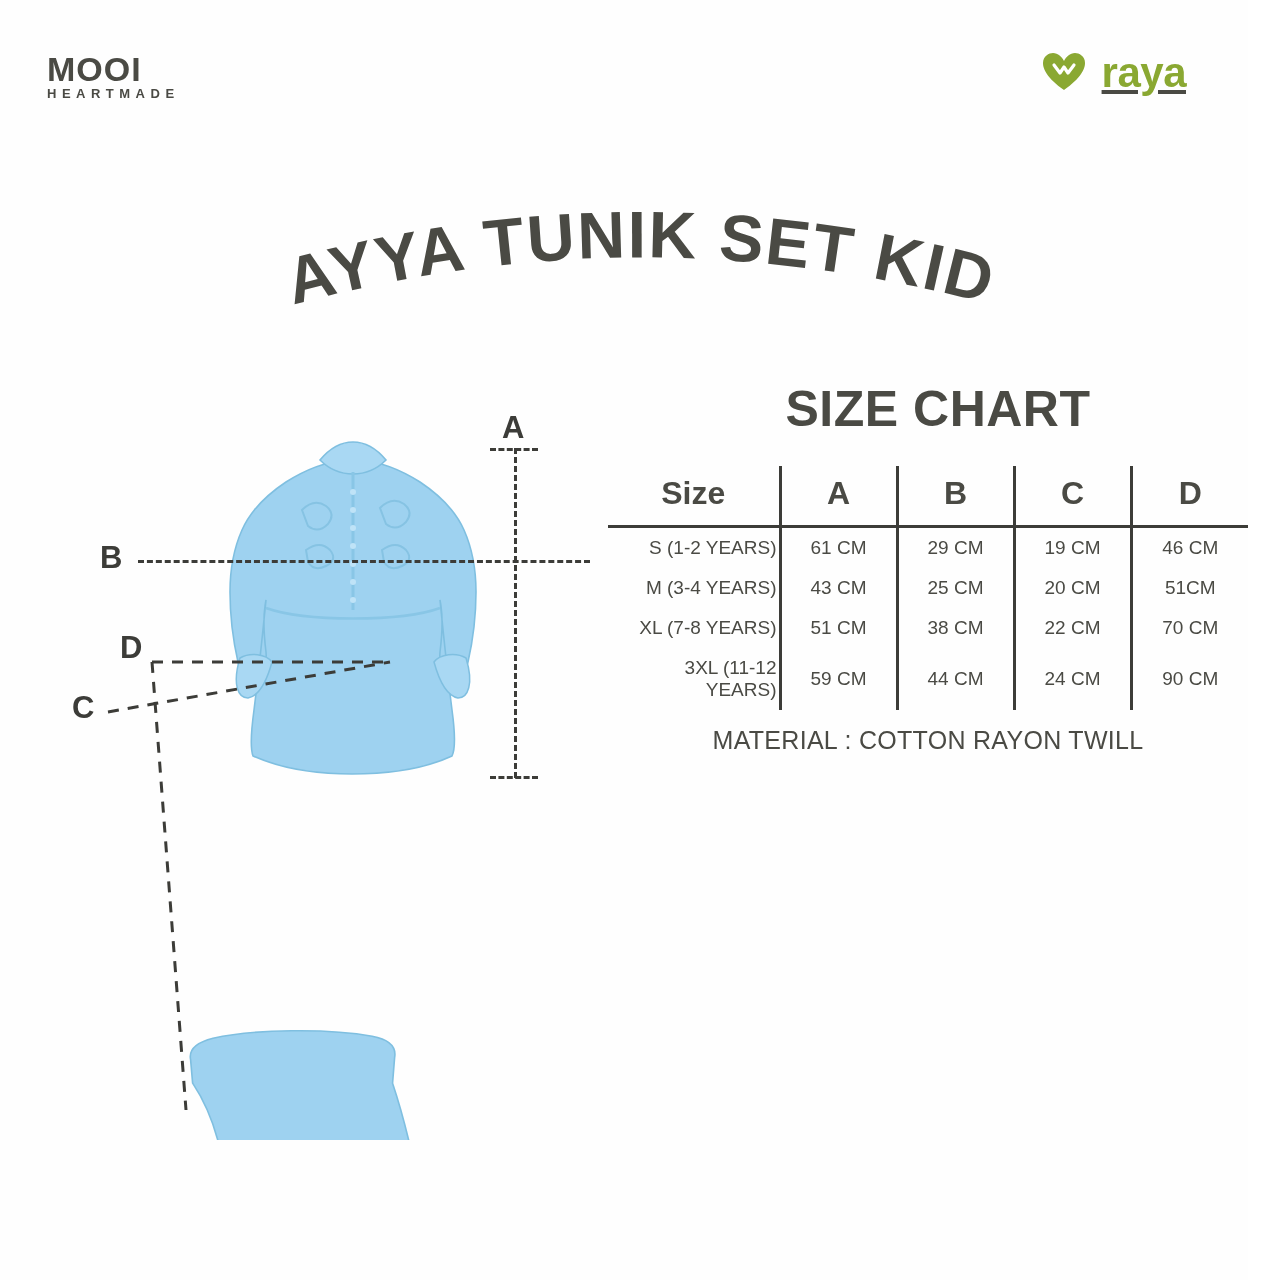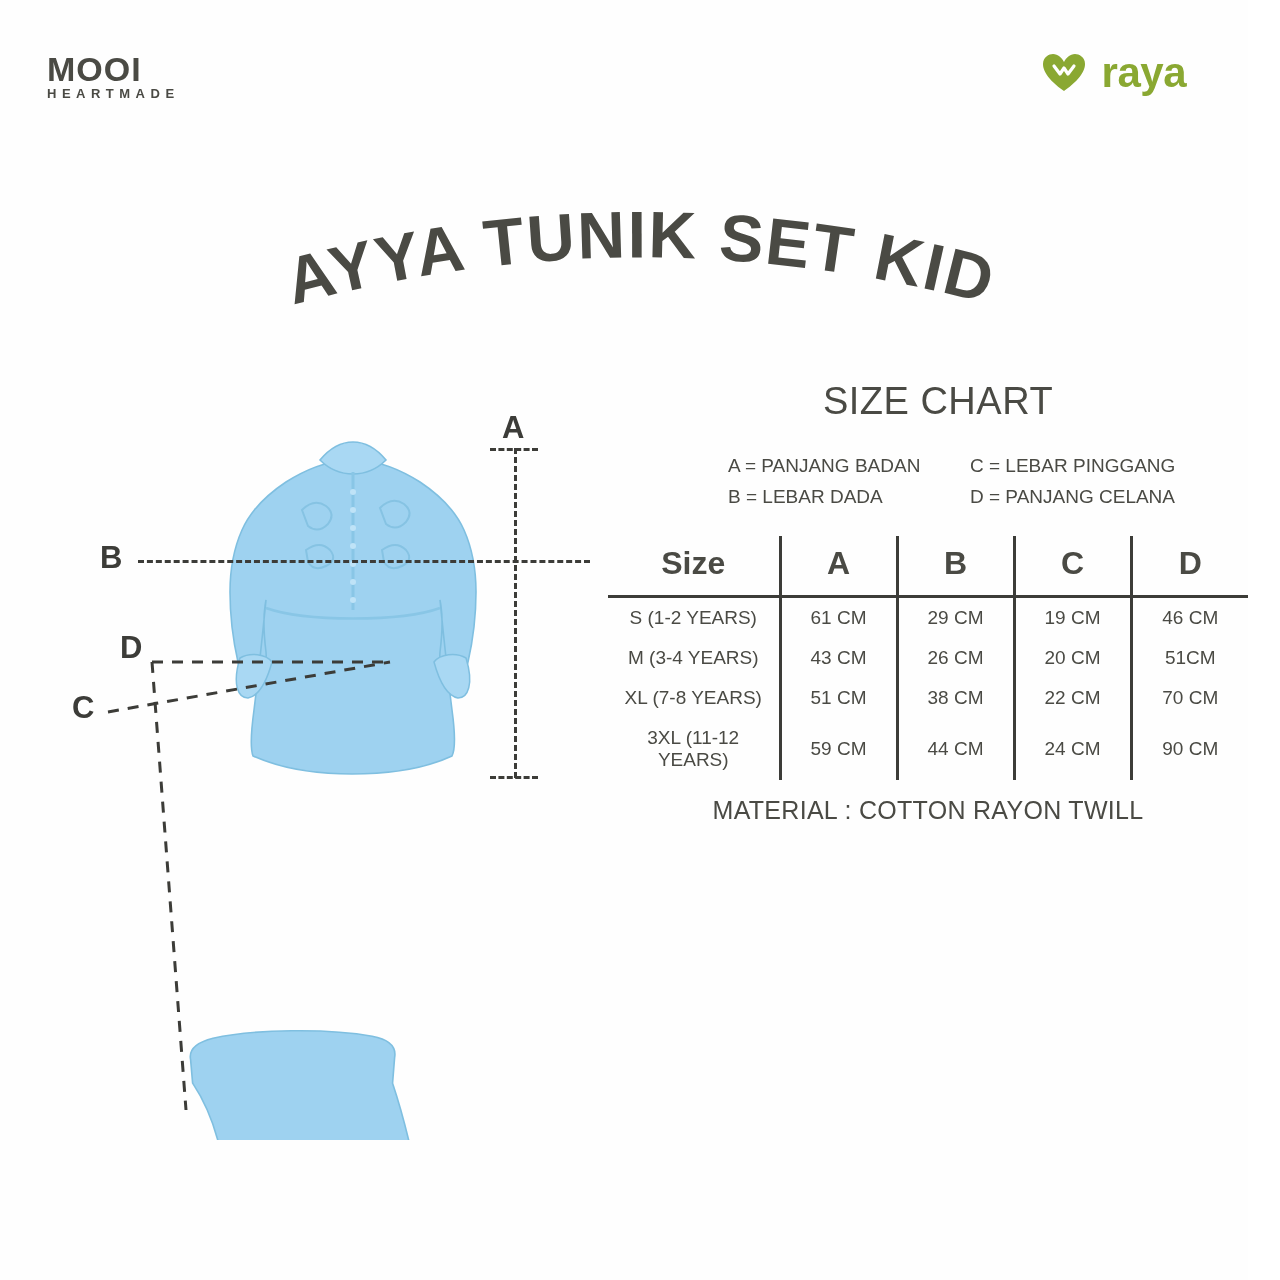--- a/index.html
+++ b/index.html
@@ -36,22 +36,23 @@
     font-weight: bold;
     letter-spacing: 5.5px;
     color: #4a4a44;
   }
 
   .raya-logo {
     position: absolute;
     right: 62px;
     top: 52px;
     display: flex;
-    align-items: center;
+    align-items: flex-start;
     gap: 15px;
+    text-decoration: underline;
   }
   .raya-mark { width: 46px; height: 40px; }
   .raya-text {
     font-size: 42px;
     font-weight: bold;
     color: #8aa832;
     line-height: 1;
     letter-spacing: -0.5px;
   }
 
@@ -95,22 +96,22 @@
   }
 
   
   .chart-panel {
     position: absolute;
     left: 608px;
     top: 380px;
     width: 640px;
   }
   .chart-title {
-    font-size: 38px;
-    font-weight: normal;
+    font-size: 50px;
+    font-weight: bold;
     color: #4a4a44;
     text-align: center;
     letter-spacing: 0.5px;
     margin-left: 20px;
   }
   .legend {
     margin-top: 32px;
     margin-left: 120px;
     display: grid;
     grid-template-columns: 242px auto;
@@ -133,21 +134,21 @@
   }
   table.size thead th {
     font-size: 32px;
     font-weight: bold;
     padding-bottom: 13px;
   }
   .col-size { width: 172px; }
   .col-v { width: 117px; }
   table.size thead tr { border-bottom: 3px solid #3c3c38; }
   table.size th + th, table.size td + td { border-left: 3px solid #3c3c38; }
-  table.size tbody td:first-child { text-align: center; }
+  table.size tbody td:first-child { text-align: right; }
 
   .material {
     margin-top: 16px;
     font-size: 25px;
     color: #4a4a44;
     text-align: center;
     letter-spacing: 0.3px;
   }
 </style>
 </head>
@@ -244,26 +245,20 @@
 
     <div class="marker" style="left:412px; top:10px;">A</div>
     <div class="marker" style="left:10px; top:140px;">B</div>
     <div class="marker" style="left:-18px; top:290px;">C</div>
     <div class="marker" style="left:30px; top:230px;">D</div>
   </div>
 
   <div class="chart-panel">
     <div class="chart-title">SIZE CHART</div>
 
-    <div class="legend">
-      <div>A = PANJANG BADAN</div>
-      <div>C = LEBAR PINGGANG</div>
-      <div>B = LEBAR DADA</div>
-      <div>D = PANJANG CELANA</div>
-    </div>
 
     <table class="size">
       <colgroup>
         <col class="col-size">
           <col class="col-v">
           <col class="col-v">
           <col class="col-v">
           <col class="col-v">
       </colgroup>
       <thead>
@@ -279,21 +274,21 @@
         <tr>
           <td>S (1-2 YEARS)</td>
           <td>61 CM</td>
           <td>29 CM</td>
           <td>19 CM</td>
           <td>46 CM</td>
         </tr>
         <tr>
           <td>M (3-4 YEARS)</td>
           <td>43 CM</td>
-          <td>26 CM</td>
+          <td>25 CM</td>
           <td>20 CM</td>
           <td>51CM</td>
         </tr>
         <tr>
           <td>XL (7-8 YEARS)</td>
           <td>51 CM</td>
           <td>38 CM</td>
           <td>22 CM</td>
           <td>70 CM</td>
         </tr>

